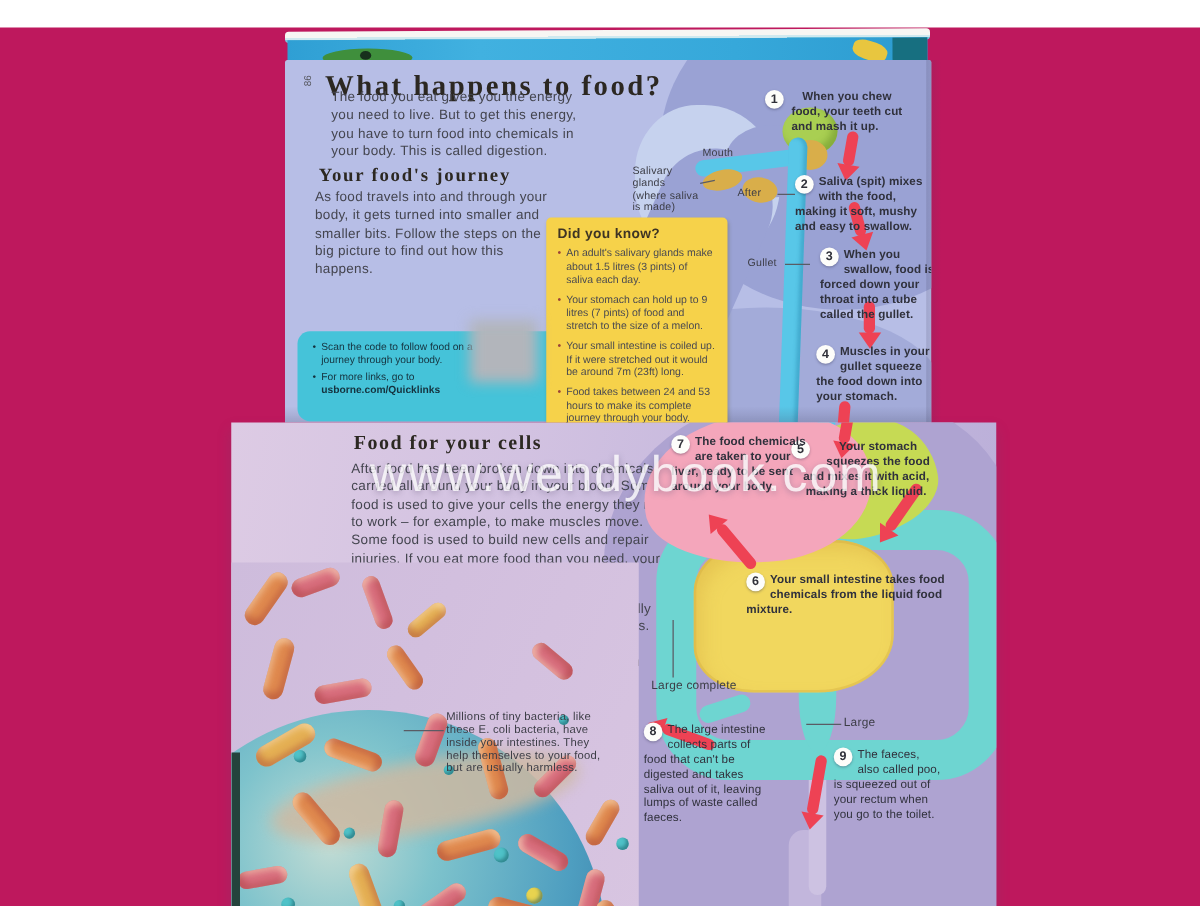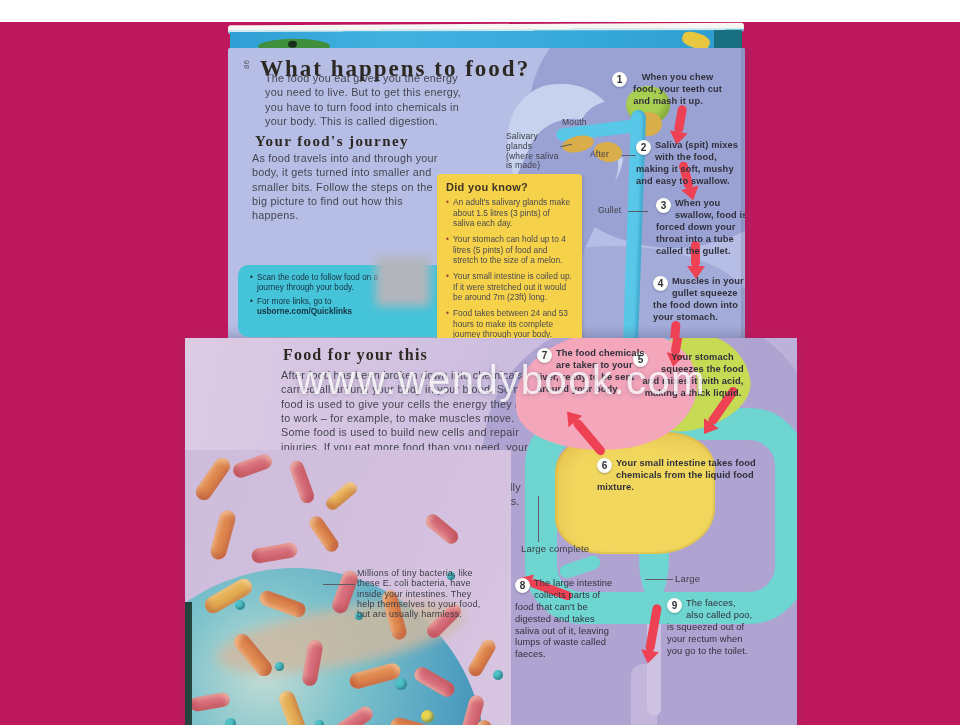--- a/index.html
+++ b/index.html
@@ -139,21 +139,21 @@
 
     <div class="abs" id="ql">
       <div class="ql-line">Scan the code to follow food on a journey through your body.</div>
       <div class="ql-line"><span>For more links, go to </span><b>usborne.com/Quicklinks</b></div>
     </div>
     <div class="abs" id="qr-blur"></div>
 
     <div class="abs" id="dyk">
       <h4>Did you know?</h4>
       <div class="fact">An adult's salivary glands make about 1.5 litres (3 pints) of saliva each day.</div>
-      <div class="fact">Your stomach can hold up to 4 litres (5 pints) of food and stretch to the size of a melon.</div>
+      <div class="fact">Your stomach can hold up to 9 litres (7 pints) of food and stretch to the size of a melon.</div>
       <div class="fact">Your small intestine is coiled up. If it were stretched out it would be around 7m (23ft) long.</div>
       <div class="fact">Food takes between 24 and 53 hours to make its complete journey through your body.</div>
     </div>
 
     <div class="abs small-label" style="left:278px;top:84px;width:54px;">Salivary glands (where saliva is made)</div>
     <div class="abs leader" style="left:332px;top:97px;width:12px;transform:rotate(-12deg);"></div>
     <div class="abs small-label" style="left:334px;top:70px;">Mouth</div>
     <div class="abs small-label" style="left:362px;top:102px;">After</div>
     <div class="abs leader" style="left:394px;top:107px;width:14px;"></div>
     <div class="abs small-label" style="left:370px;top:158px;">Gullet</div>
@@ -198,21 +198,21 @@
 
     <div class="abs" id="eso-end"></div>
     <div class="abs" id="intestine-frame"></div>
     <div class="abs" id="appendix"></div>
     <div class="abs" id="rectum-tail"></div>
     <div class="abs" id="rectum"></div>
     <div class="abs" id="stomach"></div>
     <div class="abs" id="liver"></div>
     <div class="abs" id="small-int"></div>
 
-    <div class="abs serif" id="cells-h">Food for your this</div>
+    <div class="abs serif" id="cells-h">Food for your cells</div>
     <div class="abs body-txt" id="cells-p">After food has been broken down into chemicals, it is carried all around your body in your blood. Some food is used to give your cells the energy they need to work – for example, to make muscles move. Some food is used to build new cells and repair injuries. If you eat more food than you need, your body stores it as fat.</div>
     <div class="abs serif" id="waste-h">Waste</div>
     <div class="abs body-txt" id="waste-p">Most food contains bits that can't be fully digested, such as some vegetable skins. Undigested food goes into your large intestine and collects into lumps, which end up in the toilet.</div>
     <div class="abs small-label" style="left:172px;top:230px;width:134px;z-index:9;font-size:9px;">Millions of tiny bacteria, like these E. coli bacteria, have inside your intestines. They help themselves to your food, but are usually harmless.</div>
     <div class="abs leader" style="left:138px;top:246px;width:32px;z-index:9;"></div>
 
     <div class="abs step ctr" style="left:448px;top:14px;width:120px;z-index:8;">
       <span class="stepnum">5</span><span>Your stomach squeezes the food and mixes it with acid, making a thick liquid.</span>
     </div>
     <div class="abs step" style="left:412px;top:120px;width:160px;z-index:8;">

